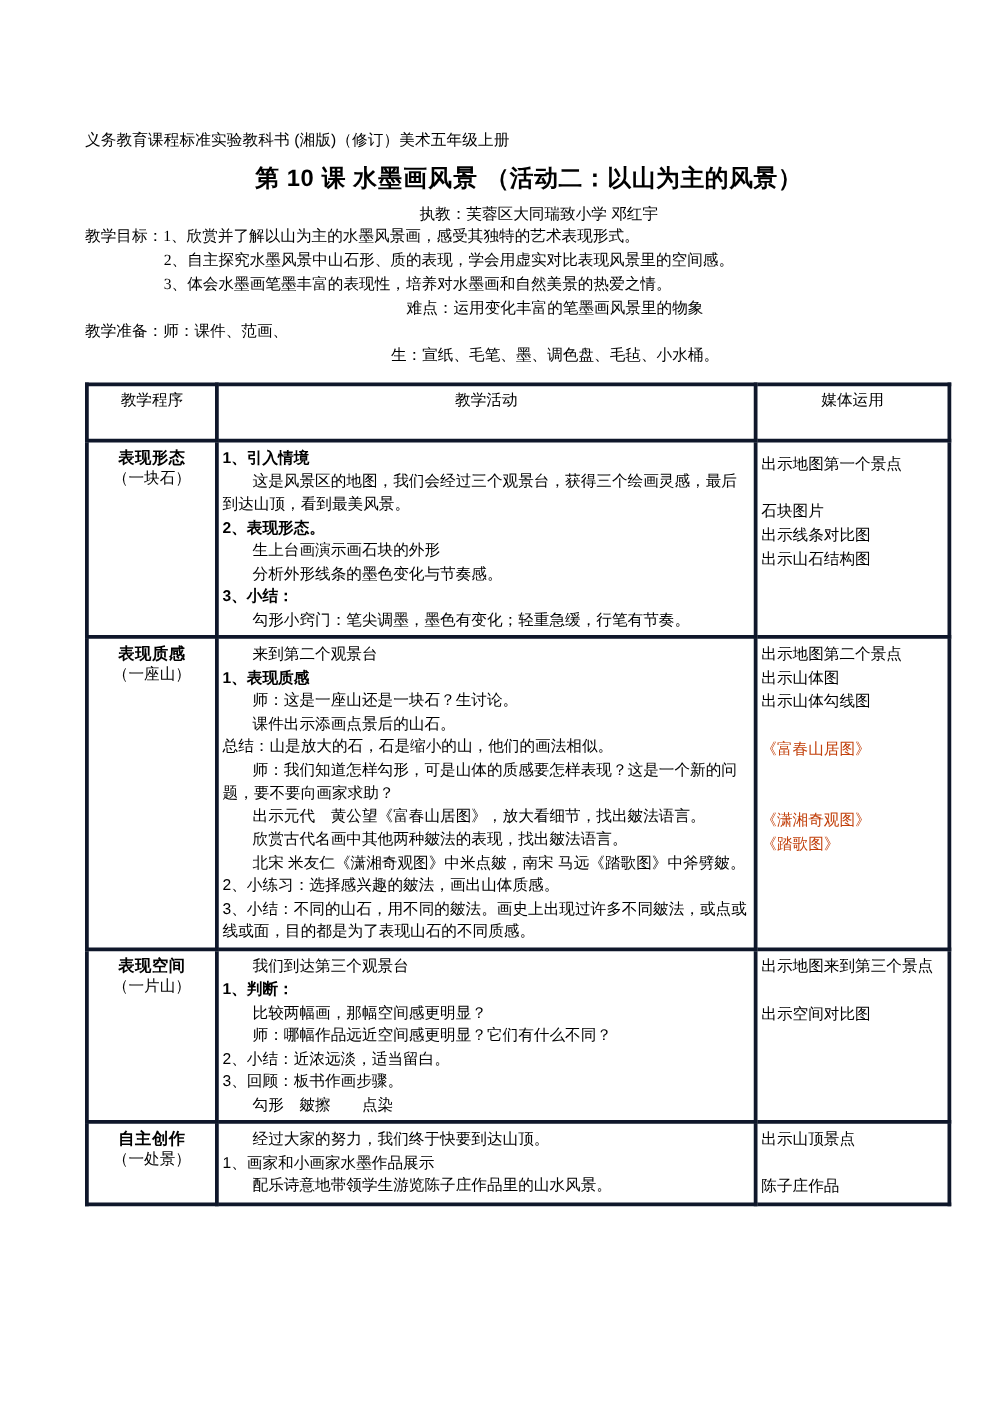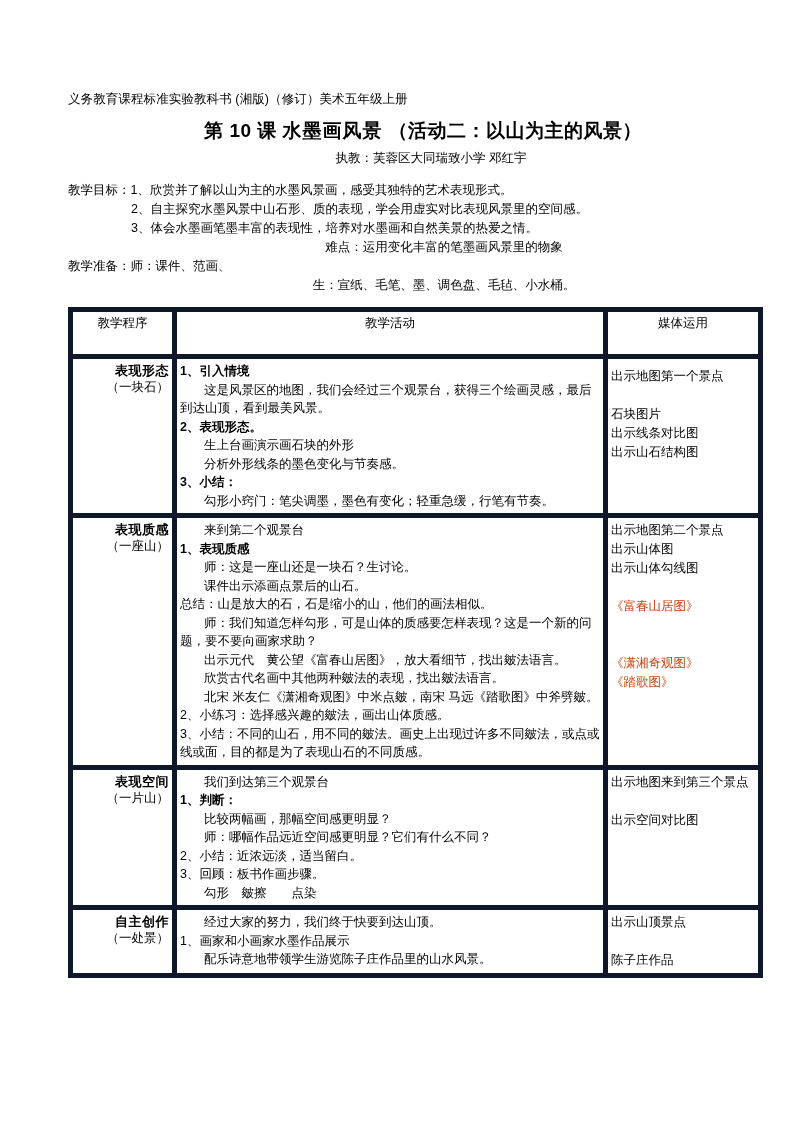--- a/index.html
+++ b/index.html
@@ -18,21 +18,21 @@
   .page {
     position: absolute;
     left: 0; top: 0;
     width: 794px;
     height: 1123px;
     overflow: hidden;
   }
   .doc {
     position: absolute;
     left: 68px;
-    top: 91px;
+    top: 104px;
     width: 690px;
   }
 
   
   .series-line {
     font-size: 12.5px;
     line-height: 17px;
     letter-spacing: 0.1px;
     white-space: nowrap;
   }
@@ -47,57 +47,57 @@
   }
   .title-main { letter-spacing: 1px; margin-top: 36px; }
   .presenter-line {
     margin-top: 5px;
     font-size: 12.5px;
     line-height: 18px;
     text-align: center;
     padding-left: 36px;
   }
 
-  .kv-block { margin-top: 14px; }
+  .kv-block { margin-top: 0; font-family: Liberation Serif, serif; }
   .kv-row {
     font-size: 12.5px;
     line-height: 19px;
     white-space: nowrap;
   }
   .kv-row .lbl { }
   .kv-row.indent1 { padding-left: 63px; }
   .kv-row.indent2 { padding-left: 62px; text-align: center; }
 
   
   table.plan {
     margin-top: 12px;
     border-collapse: collapse;
     width: 690px;
     table-layout: fixed;
   }
   table.plan td, table.plan th {
-    border: 5px solid #0f172a;
+    border: 3px solid #0f172a;
     vertical-align: top;
     padding: 3px;
   }
   col.c1 { width: 104px; }
   col.c2 { width: 431px; }
   col.c3 { width: 155px; }
 
   th.hdr {
     text-align: center;
     font-weight: normal;
     font-size: 12.5px;
     height: 36px;
     vertical-align: middle;
   }
 
   
   td.stage {
-    text-align: right;
+    text-align: center;
     vertical-align: middle;
     padding: 2px 2px;
     margin-top: 16px;
   }
   .stage-name {
     font-size: 13px;
     font-weight: bold;
     line-height: 17px;
     letter-spacing: 0.5px;
   }

